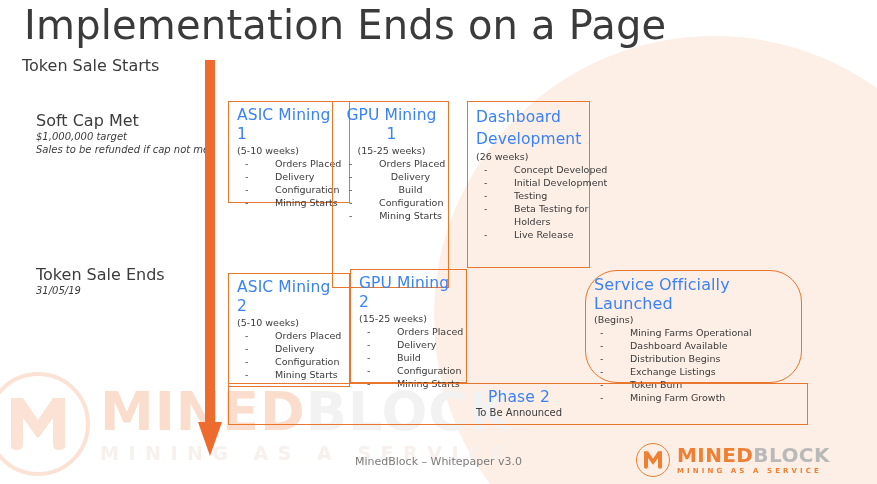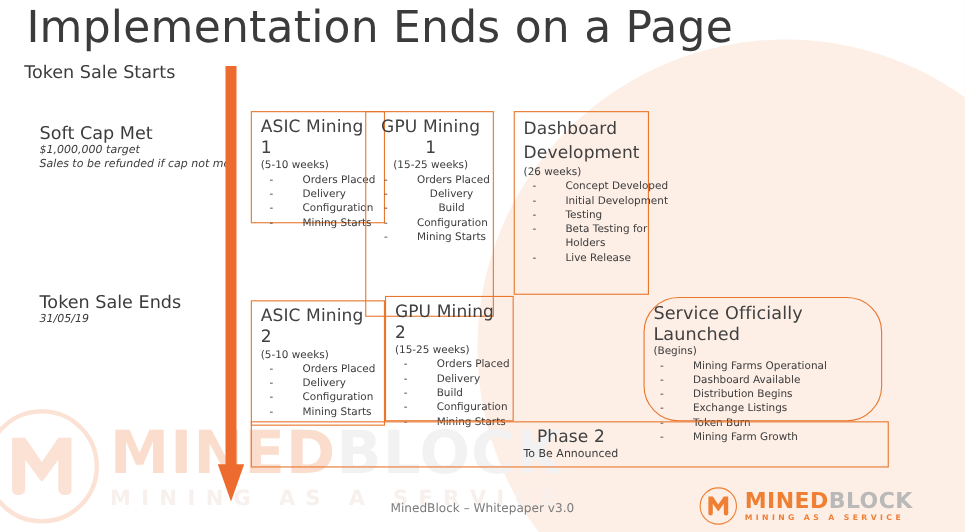--- a/index.html
+++ b/index.html
@@ -81,21 +81,21 @@
     z-index:3;
     padding:4px 6px 3px 8px;
     color:#3b3b3b;
     background:transparent;
   }
   .box h3{
     margin:0;
     font-size:15.5px;
     font-weight:normal;
     line-height:19px;
-    color:#404040;
+    color:#3b82f6;
     letter-spacing:.1px;
   }
   .box .dur{
     font-size:9.5px;
     line-height:12px;
     margin-top:1px;
     color:#3b3b3b;
   }
   .box ul{
     list-style:none;

